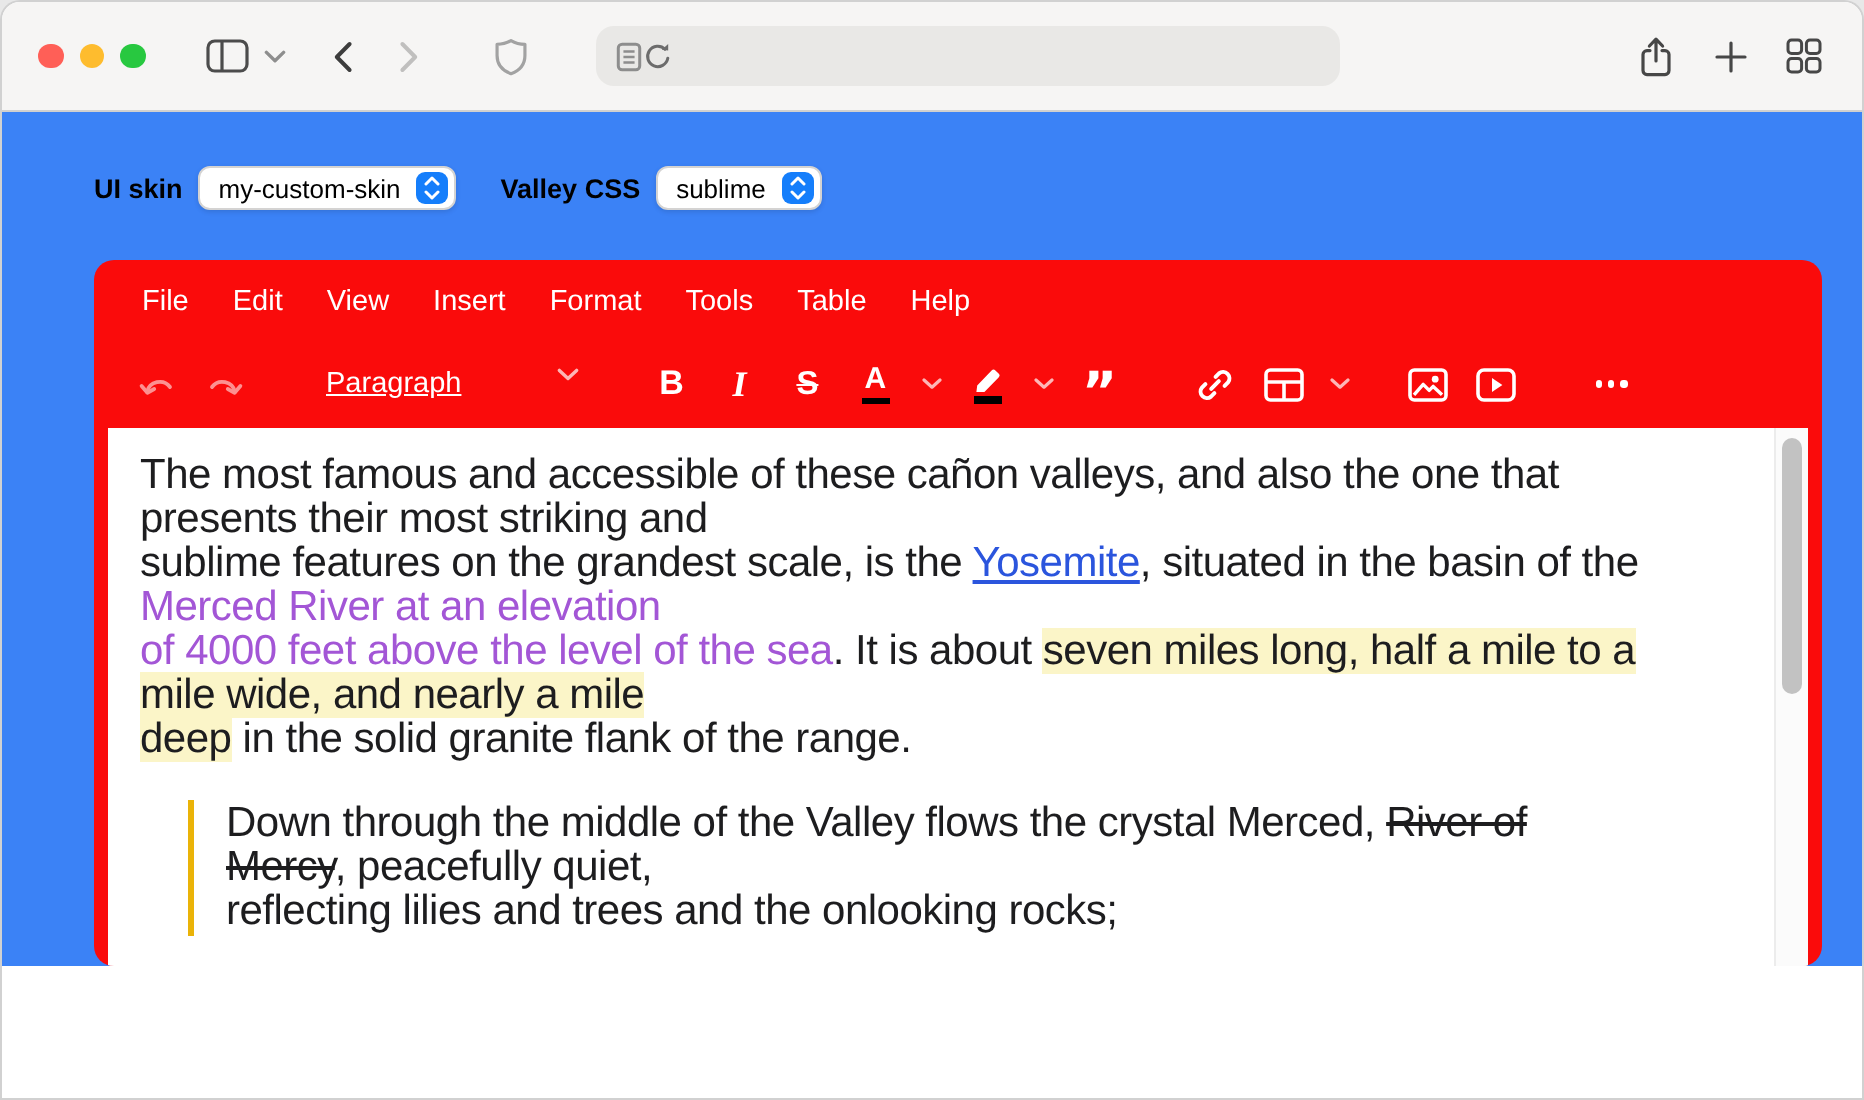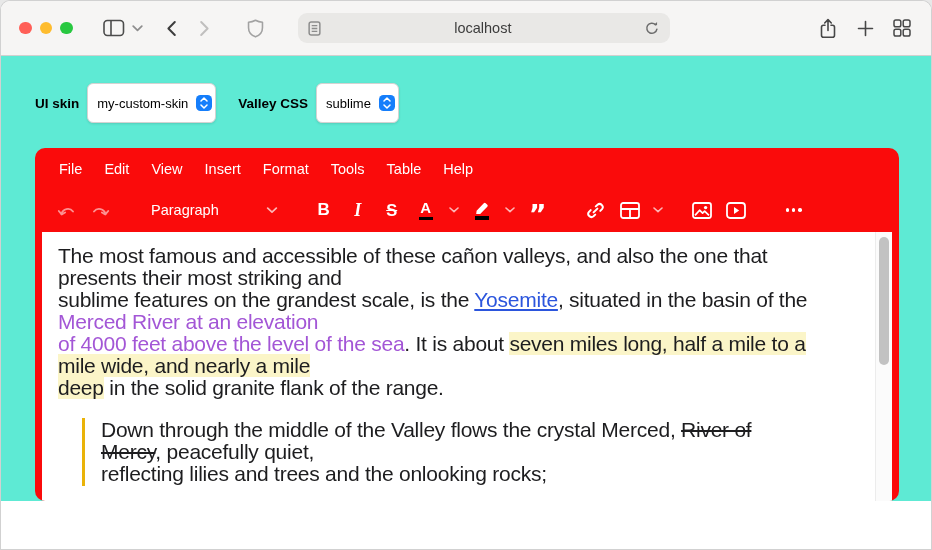--- a/index.html
+++ b/index.html
@@ -12,36 +12,36 @@
   .tl { width:12.5px; height:12.5px; border-radius:50%; }
   .tl.red { background:#ff5f57; } .tl.yellow { background:#febc2e; } .tl.green { background:#28c840; }
   .chrome .btn { background:none; border:none; display:flex; align-items:center; justify-content:center; cursor:default; }
   .navleft { display:flex; align-items:center; }
   .addr { flex:1; max-width:372px; height:30px; margin:0 auto; background:#e9e8e6; border-radius:9px; display:flex; align-items:center; padding:0 10px; }
   .addr .host { flex:1; text-align:center; font-size:14.5px; color:#3c3c3c; }
   .navright { display:flex; align-items:center; gap:19px; margin-left:auto; }
   .lspacer { width:78px; } 
 
   
-  .page { padding:27px 34px 0; background:#5eead4; }
+  .page { padding:27px 46px 0; background:#3b82f6; }
   .controls { display:flex; align-items:center; margin-bottom:25px; }
   .ctl-label { font-size:13.5px; font-weight:700; color:#000; }
-  .select { display:inline-flex; align-items:center; height:40px; background:#fff; border:1px solid #d4d3d2; border-radius:6px; box-shadow:0 1px 2.5px rgba(0,0,0,.12); padding:0 3px 0 9px; margin-left:8px; font-size:13px; color:#000; gap:8px; }
+  .select { display:inline-flex; align-items:center; height:22px; background:#fff; border:1px solid #d4d3d2; border-radius:6px; box-shadow:0 1px 2.5px rgba(0,0,0,.12); padding:0 3px 0 9px; margin-left:8px; font-size:13px; color:#000; gap:8px; }
   .stepper { width:16px; height:16px; border-radius:4.5px; background:#157efb; display:flex; flex-direction:column; align-items:center; justify-content:center; gap:1.5px; }
   .ctl-gap { width:22px; }
 
   
   .editor { width:864px; height:353px; background:#fa0b0b; border-radius:10px; overflow:hidden; position:relative; }
   .menubar { display:flex; align-items:center; height:40px; padding:2px 13px 0; }
   .menu-item { color:#fff; font-size:14.5px; padding:6px 11px; background:none; border:none; cursor:default; }
   .toolbar { display:flex; align-items:center; height:44px; padding:0 14px; color:#fff; }
   .tbtn { background:none; border:none; color:#fff; display:flex; align-items:center; justify-content:center; width:34px; height:34px; cursor:default; }
   .tbtn.dim { opacity:.55; }
   .chev { opacity:.7; width:22px; }
-  .para-btn { display:flex; align-items:center; background:none; border:none; color:#fff; margin-left:26px; cursor:default; }
+  .para-btn { display:flex; background:none; border:none; color:#fff; margin-left:26px; cursor:default;text-decoration:underline; }
   .para-btn .plabel { font-size:14.5px; padding:0 42px 0 8px; }
   .glyph-b { font-size:17px; font-weight:800; }
   .glyph-i { font-style:italic; font-family:"Liberation Serif",serif; font-size:18px; font-weight:600; }
   .glyph-s { font-size:16.5px; font-weight:600; text-decoration:line-through; }
   .colorbtn { display:flex; flex-direction:column; align-items:center; }
   .glyph-a { font-size:15px; font-weight:700; line-height:15px; }
   .colorbar { width:14px; height:3.5px; background:#000; margin-top:1.5px; }
   .glyph-q { font-size:27px; font-weight:700; line-height:10px; transform:translateY(5px); font-family:"DejaVu Sans",sans-serif; }
   .dots { display:flex; gap:3px; }
   .dots i { width:3.4px; height:3.4px; border-radius:50%; background:#fff; }
@@ -109,21 +109,20 @@
           </svg>
       </button>
     </div>
     <div class="addr">
       <svg width="13" height="15" viewBox="0 0 12 14">
           <rect x="1" y="1" width="10" height="12" rx="1.8" fill="none" stroke="#8d8d8d" stroke-width="1.4"></rect>
           <line x1="3.4" y1="4.4" x2="8.6" y2="4.4" stroke="#8d8d8d" stroke-width="1.2"></line>
           <line x1="3.4" y1="7" x2="8.6" y2="7" stroke="#8d8d8d" stroke-width="1.2"></line>
           <line x1="3.4" y1="9.6" x2="8.6" y2="9.6" stroke="#8d8d8d" stroke-width="1.2"></line>
         </svg>
-      <span class="host">localhost</span>
       <button class="btn">
         <svg width="16" height="17" viewBox="0 0 17 17">
             <path d="M13.7 9.2 A5.4 5.4 0 1 1 12.2 4.4" fill="none" stroke="#6c6c6c" stroke-width="1.6" stroke-linecap="round"></path>
             <path d="M13.9 1.6 L13.9 5.1 L10.5 4.7 Z" fill="#6c6c6c"></path>
           </svg>
       </button>
     </div>
     <div class="lspacer"></div>
     <div class="navright">
       <button class="btn">

